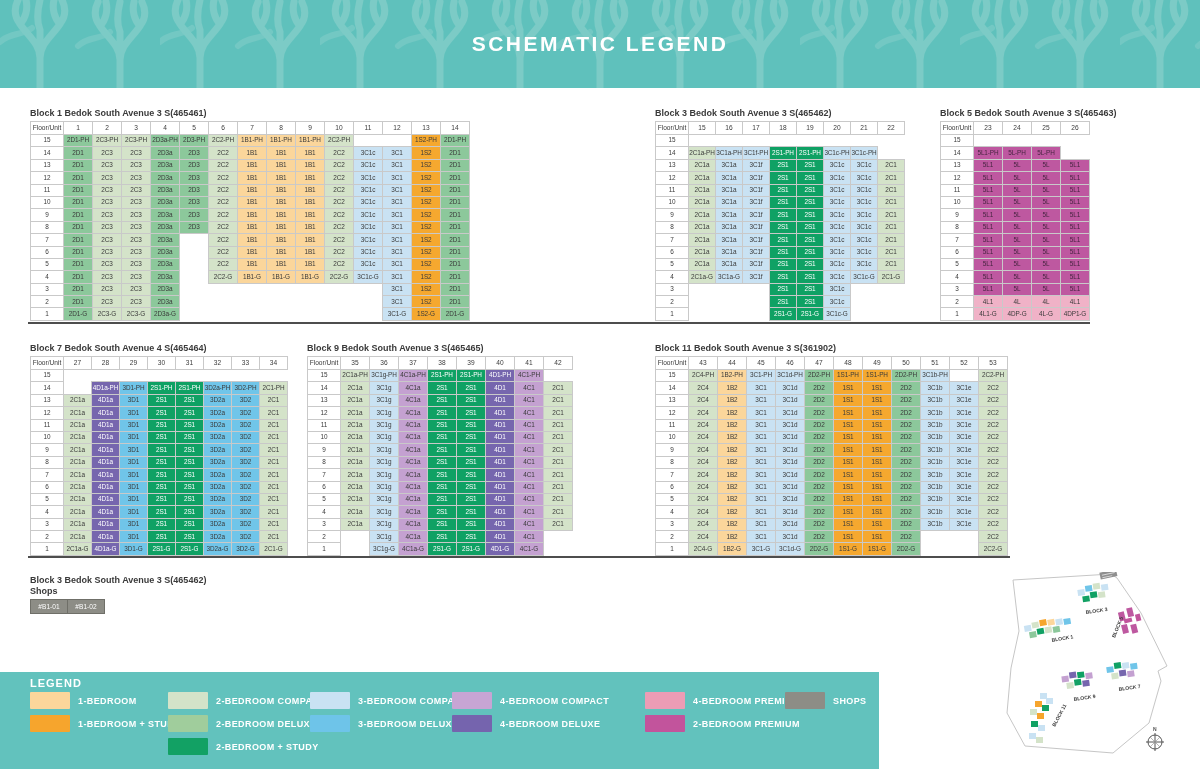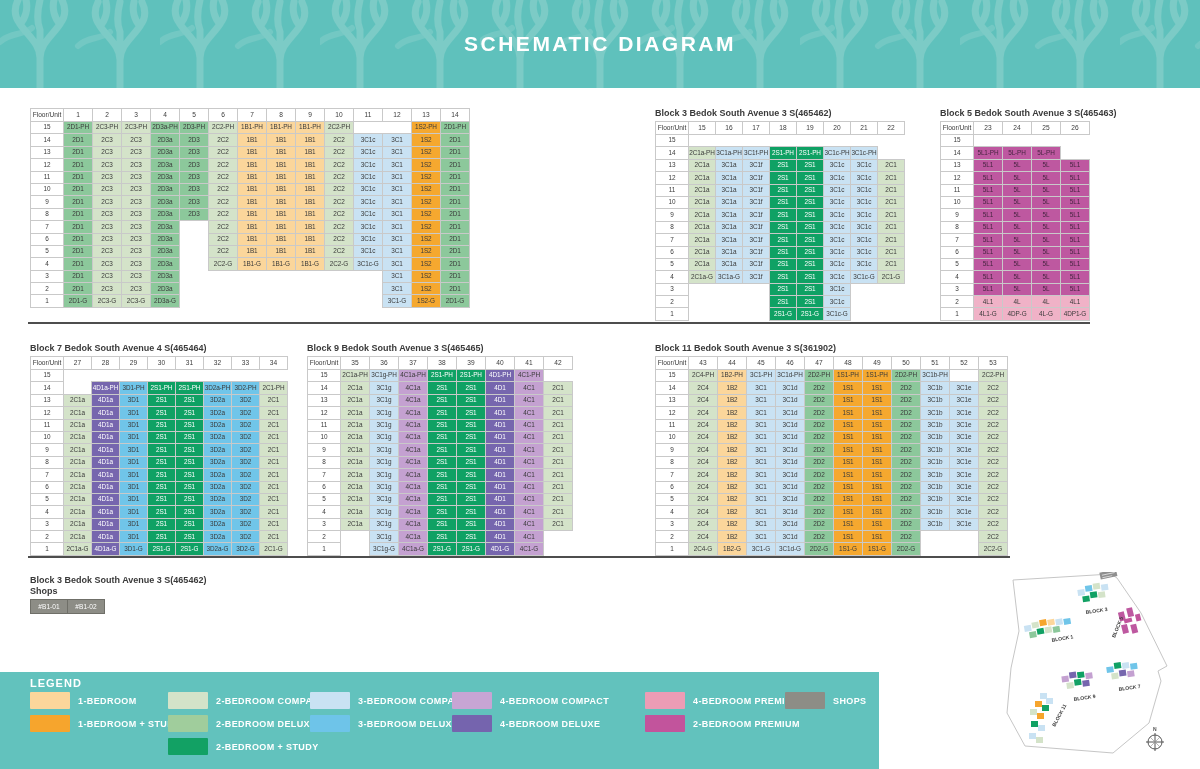--- a/index.html
+++ b/index.html
@@ -61,24 +61,25 @@
         <g stroke="#7CCBC6" fill="none" stroke-linecap="round">
           <path d="M40,96 L40,58 C40,44 28,36 20,24 M40,58 C40,44 52,36 60,24 M20,24 C14,16 14,8 18,0 M20,24 C26,18 28,8 26,0 M60,24 C54,18 52,8 54,0 M60,24 C66,16 66,8 62,0 M40,58 L40,30 C36,20 38,8 40,0" stroke-width="7"></path>
           <path d="M120,96 L120,60 C120,46 108,38 100,26 M120,60 C120,46 132,38 140,26 M100,26 C94,18 94,10 98,2 M100,26 C106,20 108,10 106,2 M140,26 C134,20 132,10 134,2 M140,26 C146,18 146,10 142,2 M120,60 L120,32 C116,22 118,10 120,2" stroke-width="7"></path>
           <path d="M0,42 C10,32 22,36 32,28 M78,46 C88,36 100,40 110,32" stroke-width="6" opacity="0.7"></path>
         </g>
       </pattern>
     </defs>
     <rect id="bannerBg" x="0" y="0" width="1200" height="88" fill="#5FC1BC"></rect>
     <rect x="0" y="0" width="1200" height="88" fill="url(#treePat)"></rect>
   </svg>
-  <div class="banner-title">SCHEMATIC DIAGRAM</div>
+  <div class="banner-title">SCHEMATIC LEGEND</div>
 </div>
 
 <div class="block-table posA">
+    <div class="bt-title">Block 1 Bedok South Avenue 3 S(465461)</div>
     <table class="schem">
       <thead>
         <tr>
           <th style="width: 33px;">Floor/Unit</th>
           <th style="width: 29px;">1</th>
           <th style="width: 29px;">2</th>
           <th style="width: 29px;">3</th>
           <th style="width: 29px;">4</th>
           <th style="width: 29px;">5</th>
           <th style="width: 29px;">6</th>

